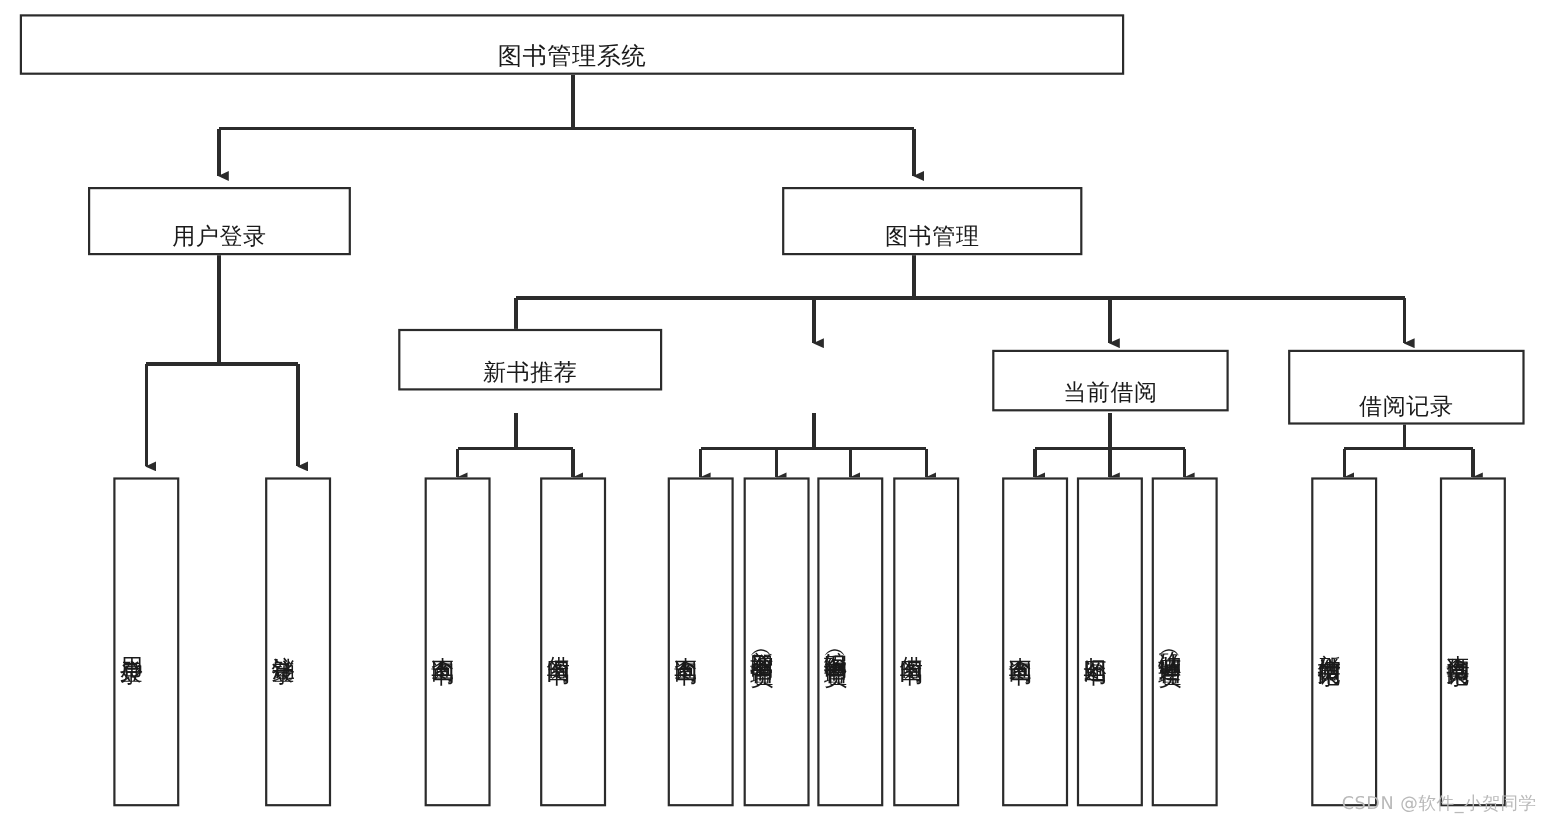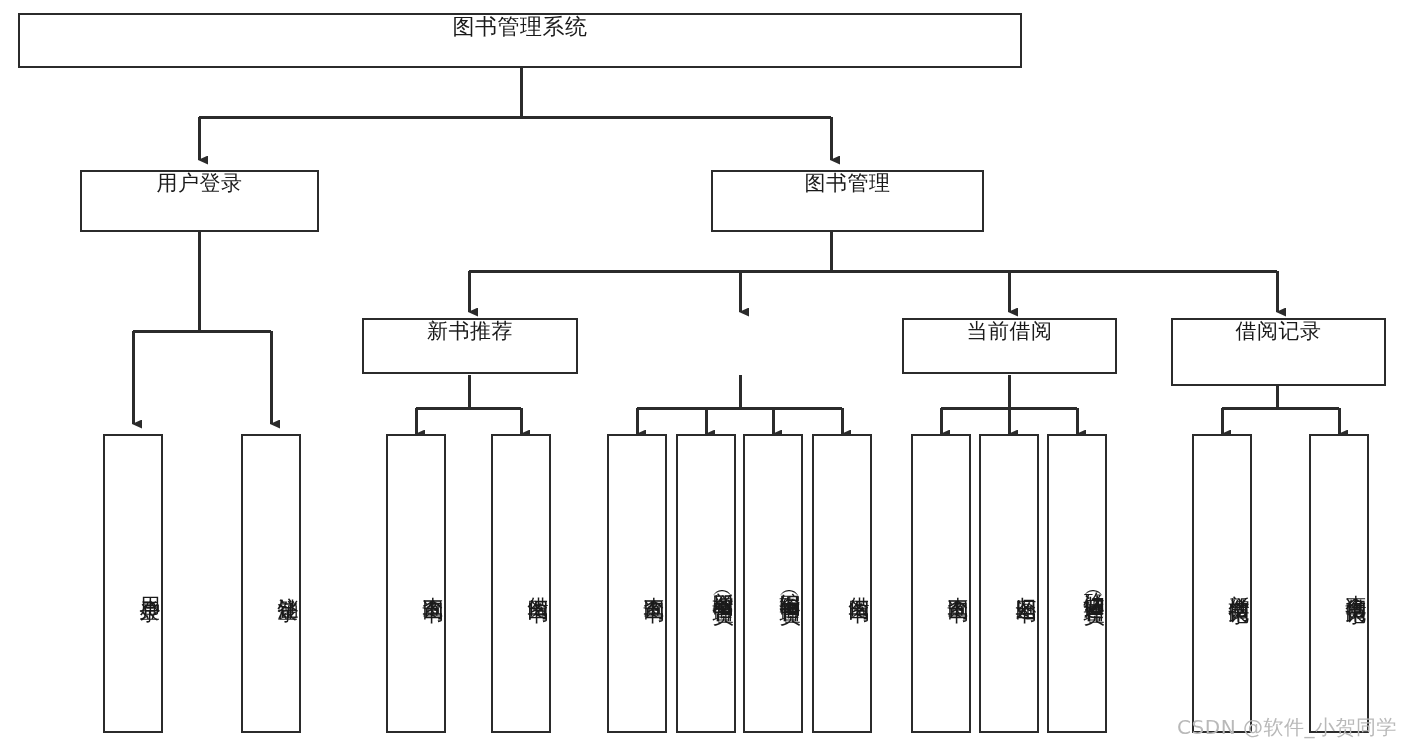--- a/index.html
+++ b/index.html
@@ -25,24 +25,25 @@
     width: 1405px;
     height: 747px;
   }
   .node {
     position: absolute;
     box-sizing: border-box;
     border: 2px solid #2b2b2b;
     background: #ffffff;
     color: #1a1a1a;
     display: flex;
-    align-items: flex-start;
+    align-items: flex-end;
     justify-content: center;
     text-align: center;
     line-height: 1.12;
+    font-family: Liberation Mono, monospace;
   }
   .node.horiz {
     font-size: 21px;
     letter-spacing: 0.5px;
   }
   .node.root {
     font-size: 22px;
   }
   .node.vert {
     writing-mode: vertical-rl;
@@ -55,21 +56,21 @@
   .node.vert .label {
     writing-mode: vertical-rl;
     text-orientation: upright;
     display: block;
     white-space: nowrap;
   }
   .watermark {
     position: absolute;
     right: 8px;
     bottom: 6px;
-    font-size: 20px;
+    font-size: 16px;
     color: #b9b9b9;
     white-space: nowrap;
     letter-spacing: 0.5px;
   }
 </style>
 </head>
 <body>
 
 <div id="canvas">
 
@@ -127,21 +128,21 @@
     <span class="label">图书管理系统</span>
   </div>
 
   <div class="node horiz" style="left:80px; top:170px; width:239px; height:62px;">
     <span class="label">用户登录</span>
   </div>
   <div class="node horiz" style="left:711px; top:170px; width:273px; height:62px;">
     <span class="label">图书管理</span>
   </div>
 
-  <div class="node horiz" style="left:362px; top:318px; width:216px; height:56px;">
+  <div class="node horiz" style="left:362px; top:299px; width:240px; height:56px;">
     <span class="label">新书推荐</span>
   </div>
   <div class="node horiz" style="left:902px; top:318px; width:215px; height:56px;">
     <span class="label">当前借阅</span>
   </div>
   <div class="node horiz" style="left:1171px; top:318px; width:215px; height:68px;">
     <span class="label">借阅记录</span>
   </div>
 
   <div class="node vert" style="left:103px; top:434px; width:60px; height:299px;">

